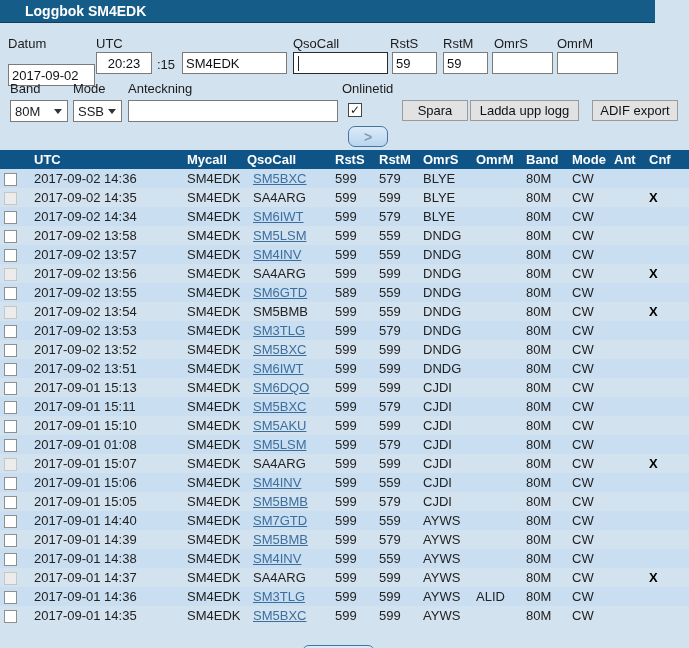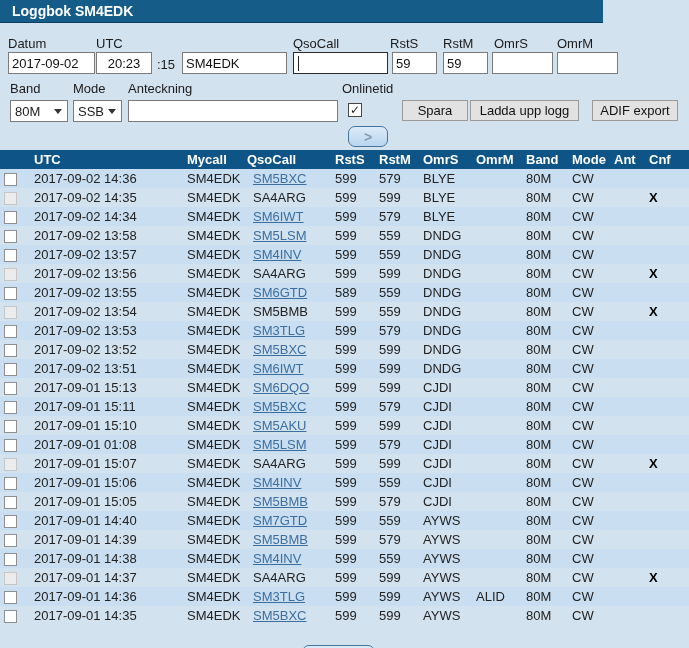--- a/index.html
+++ b/index.html
@@ -3,23 +3,23 @@
 <meta charset="utf-8">
 <style>
   * { margin:0; padding:0; box-sizing:border-box; }
   html,body { background:#ffffff; }
   body { font-family:"Liberation Sans","DejaVu Sans",sans-serif; }
   .window{
     position:relative; width:689px; height:648px;
     background:#d3e2ef; overflow:hidden; font-size:13px; color:#1b1b1b;
   }
   .titlebar{
-    position:absolute; left:0; top:0; width:603px; height:23px;
+    position:absolute; left:0; top:0; width:655px; height:23px;
     background:#155d88; color:#ffffff; font-weight:bold; font-size:14px;
-    line-height:22px; padding-left:12px;
+    line-height:22px; padding-left:25px;
     border-bottom:1px solid #0a3f60;
   }
   .lbl{ position:absolute; font-size:13px; color:#1b1b1b; white-space:nowrap; }
   .tin{
     position:absolute; height:22px; border:1px solid #7b7b7b; background:#fff;
     font-family:"Liberation Sans",sans-serif; font-size:13px; color:#111;
     padding:0 3px; outline:none;
   }
   .tin.focus{ border:1px solid #2a2a2a; }
   .tin.center{ text-align:center; }
@@ -83,21 +83,21 @@
 
   <div class="lbl" style="left:8px;top:36px">Datum</div>
   <div class="lbl" style="left:96px;top:36px">UTC</div>
   <div class="lbl" style="left:183px;top:52px">Mitt Call</div>
   <div class="lbl" style="left:293px;top:36px">QsoCall</div>
   <div class="lbl" style="left:390px;top:36px">RstS</div>
   <div class="lbl" style="left:443px;top:36px">RstM</div>
   <div class="lbl" style="left:494px;top:36px">OmrS</div>
   <div class="lbl" style="left:557px;top:36px">OmrM</div>
 
-  <input class="tin" style="left: 8px; top: 52px; width: 87px;" value="2017-09-02">
+  <input class="tin" style="left: 8px; top: 64px; width: 87px;" value="2017-09-02">
   <input class="tin center" style="left: 96px; top: 52px; width: 56px;" value="20:23">
   <div class="lbl" style="left:157px;top:57px">:15</div>
   <input class="tin" style="left: 182px; top: 52px; width: 105px;" value="SM4EDK">
   <div class="tin focus" style="left:293px;top:52px;width:95px">
       <span class="caret"></span>
     </div>
   <input class="tin" style="left: 392px; top: 52px; width: 45px;" value="59">
   <input class="tin" style="left: 443px; top: 52px; width: 45px;" value="59">
   <input class="tin" style="left: 492px; top: 52px; width: 61px;" value="">
   <input class="tin" style="left: 557px; top: 52px; width: 61px;" value="">

